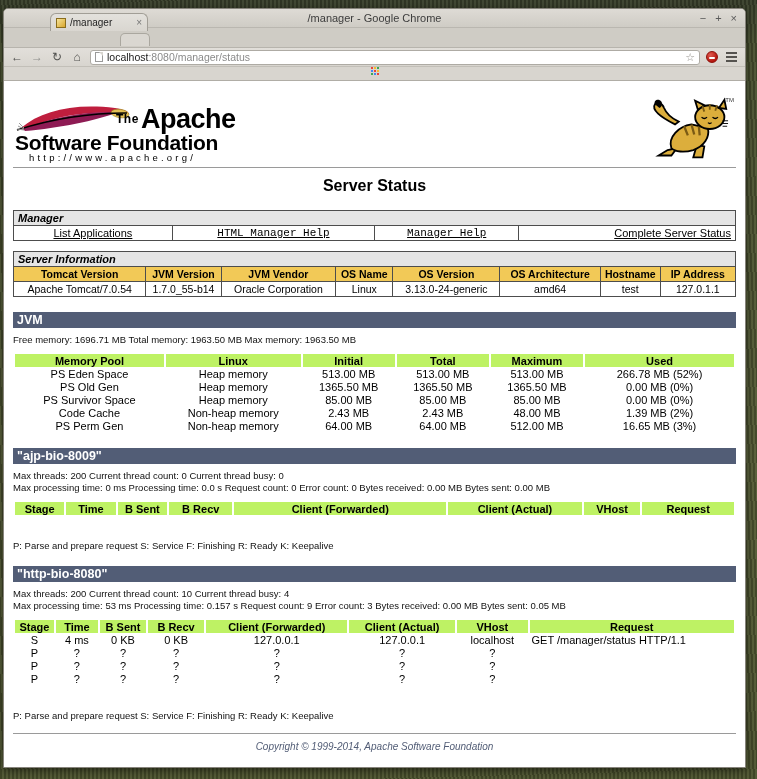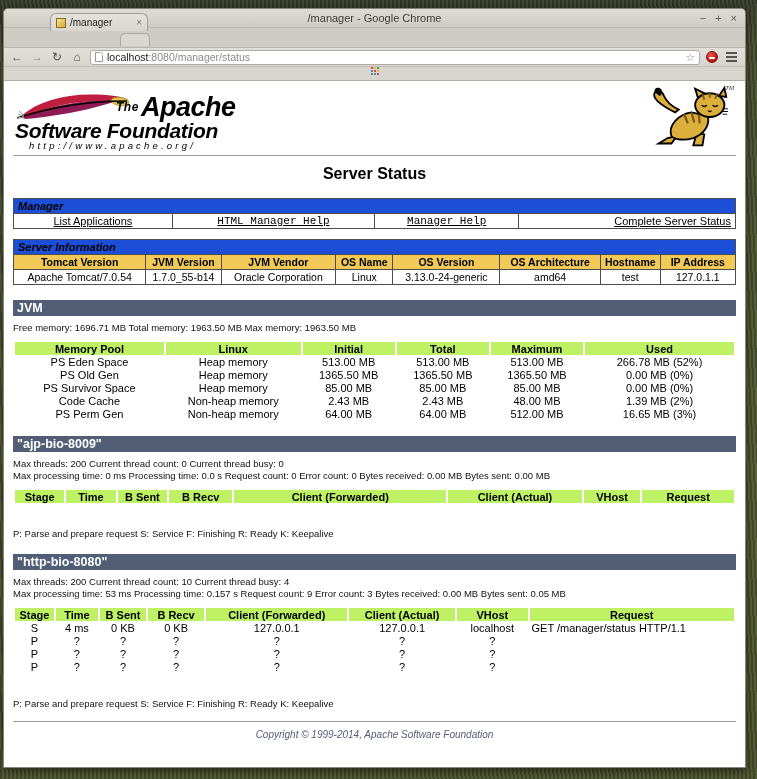--- a/index.html
+++ b/index.html
@@ -72,37 +72,37 @@
   
   .bookmarks { height:13px; background:#d8d5cf; display:flex; align-items:center; padding:0 8px; gap:4px;flex-direction:column; }
   .apps-icon { display:grid; grid-template-columns:repeat(3,2px); grid-gap:1px; flex:none; }
   .apps-icon i { width:2px; height:2px; }
   .apps-label { font-size:9.5px; color:#4a4a48; }
 
   
   .content { flex:1 1 auto; background:#fff; border-top:1px solid #b0ada6; overflow:hidden; padding:4px 9px 0 9px; color:#000; }
 
   
-  .logo-row { position:relative; height:66px; margin-top:2px;font-style:italic; }
+  .logo-row { position:relative; height:66px; margin-top:14px; }
   .asf-logo { position:absolute; left:0; top:0; width:240px; height:64px; }
   .asf-feather { position:absolute; left:2px; top:2px; }
   .asf-the { position:absolute; left:103px; top:13px; font-size:12px; font-weight:bold; letter-spacing:.5px; }
   .asf-apache { position:absolute; left:128px; top:5px; font-size:27px; font-weight:bold; letter-spacing:-.5px; }
   .asf-line2 { position:absolute; left:2px; top:32px; font-size:21px; font-weight:bold; letter-spacing:-.3px; white-space:nowrap; }
   .asf-url { position:absolute; left:16px; top:53px; font-size:9.5px; letter-spacing:3.2px; white-space:nowrap; }
   .tomcat-logo { position:absolute; right:4px; top:-2px; width:92px; height:64px; }
   .tomcat-tm { position:absolute; right:-2px; top:0; font-size:6px; color:#333; }
 
   hr.rule { border:none; border-top:1px solid #9a9a9a; margin:2px 0 0 0; }
   h1.page-title { text-align:center; font-size:16px; font-weight:bold; margin:9px 0 15px 0; }
 
   
   table.boxed { width:100%; border-collapse:collapse; font-size:11px; margin-bottom:10px; }
   table.boxed td, table.boxed th { border:1px solid #4d4d4d; padding:1px 4px; height:14px; }
-  .band-gold { background:#1d4ed8; font-style:italic; font-weight:bold; text-align:left; font-size:11px; }
+  .band-gold { background:#e5e5e5; font-style:italic; font-weight:bold; text-align:left; font-size:11px; }
   table.boxed th.colhead { background:#f2c957; font-weight:bold; text-align:center; font-size:10.5px; }
   table.boxed td.cell { text-align:center; font-size:10.5px; }
   td.a-left { text-align:center; } td.a-center { text-align:center;font-family:Liberation Mono, monospace; } td.a-right { text-align:right; }
   a.plink { color:#000; text-decoration:underline; }
 
   
   .band-dark { background:#525d76; color:#fff; font-weight:bold; font-size:12.5px; padding:1px 4px; margin-top:15px; }
   .small-line { font-size:9.5px; margin-top:6px; color:#111; }
   .legend-line { font-size:9.5px; margin-top:24px; color:#111; }
 

